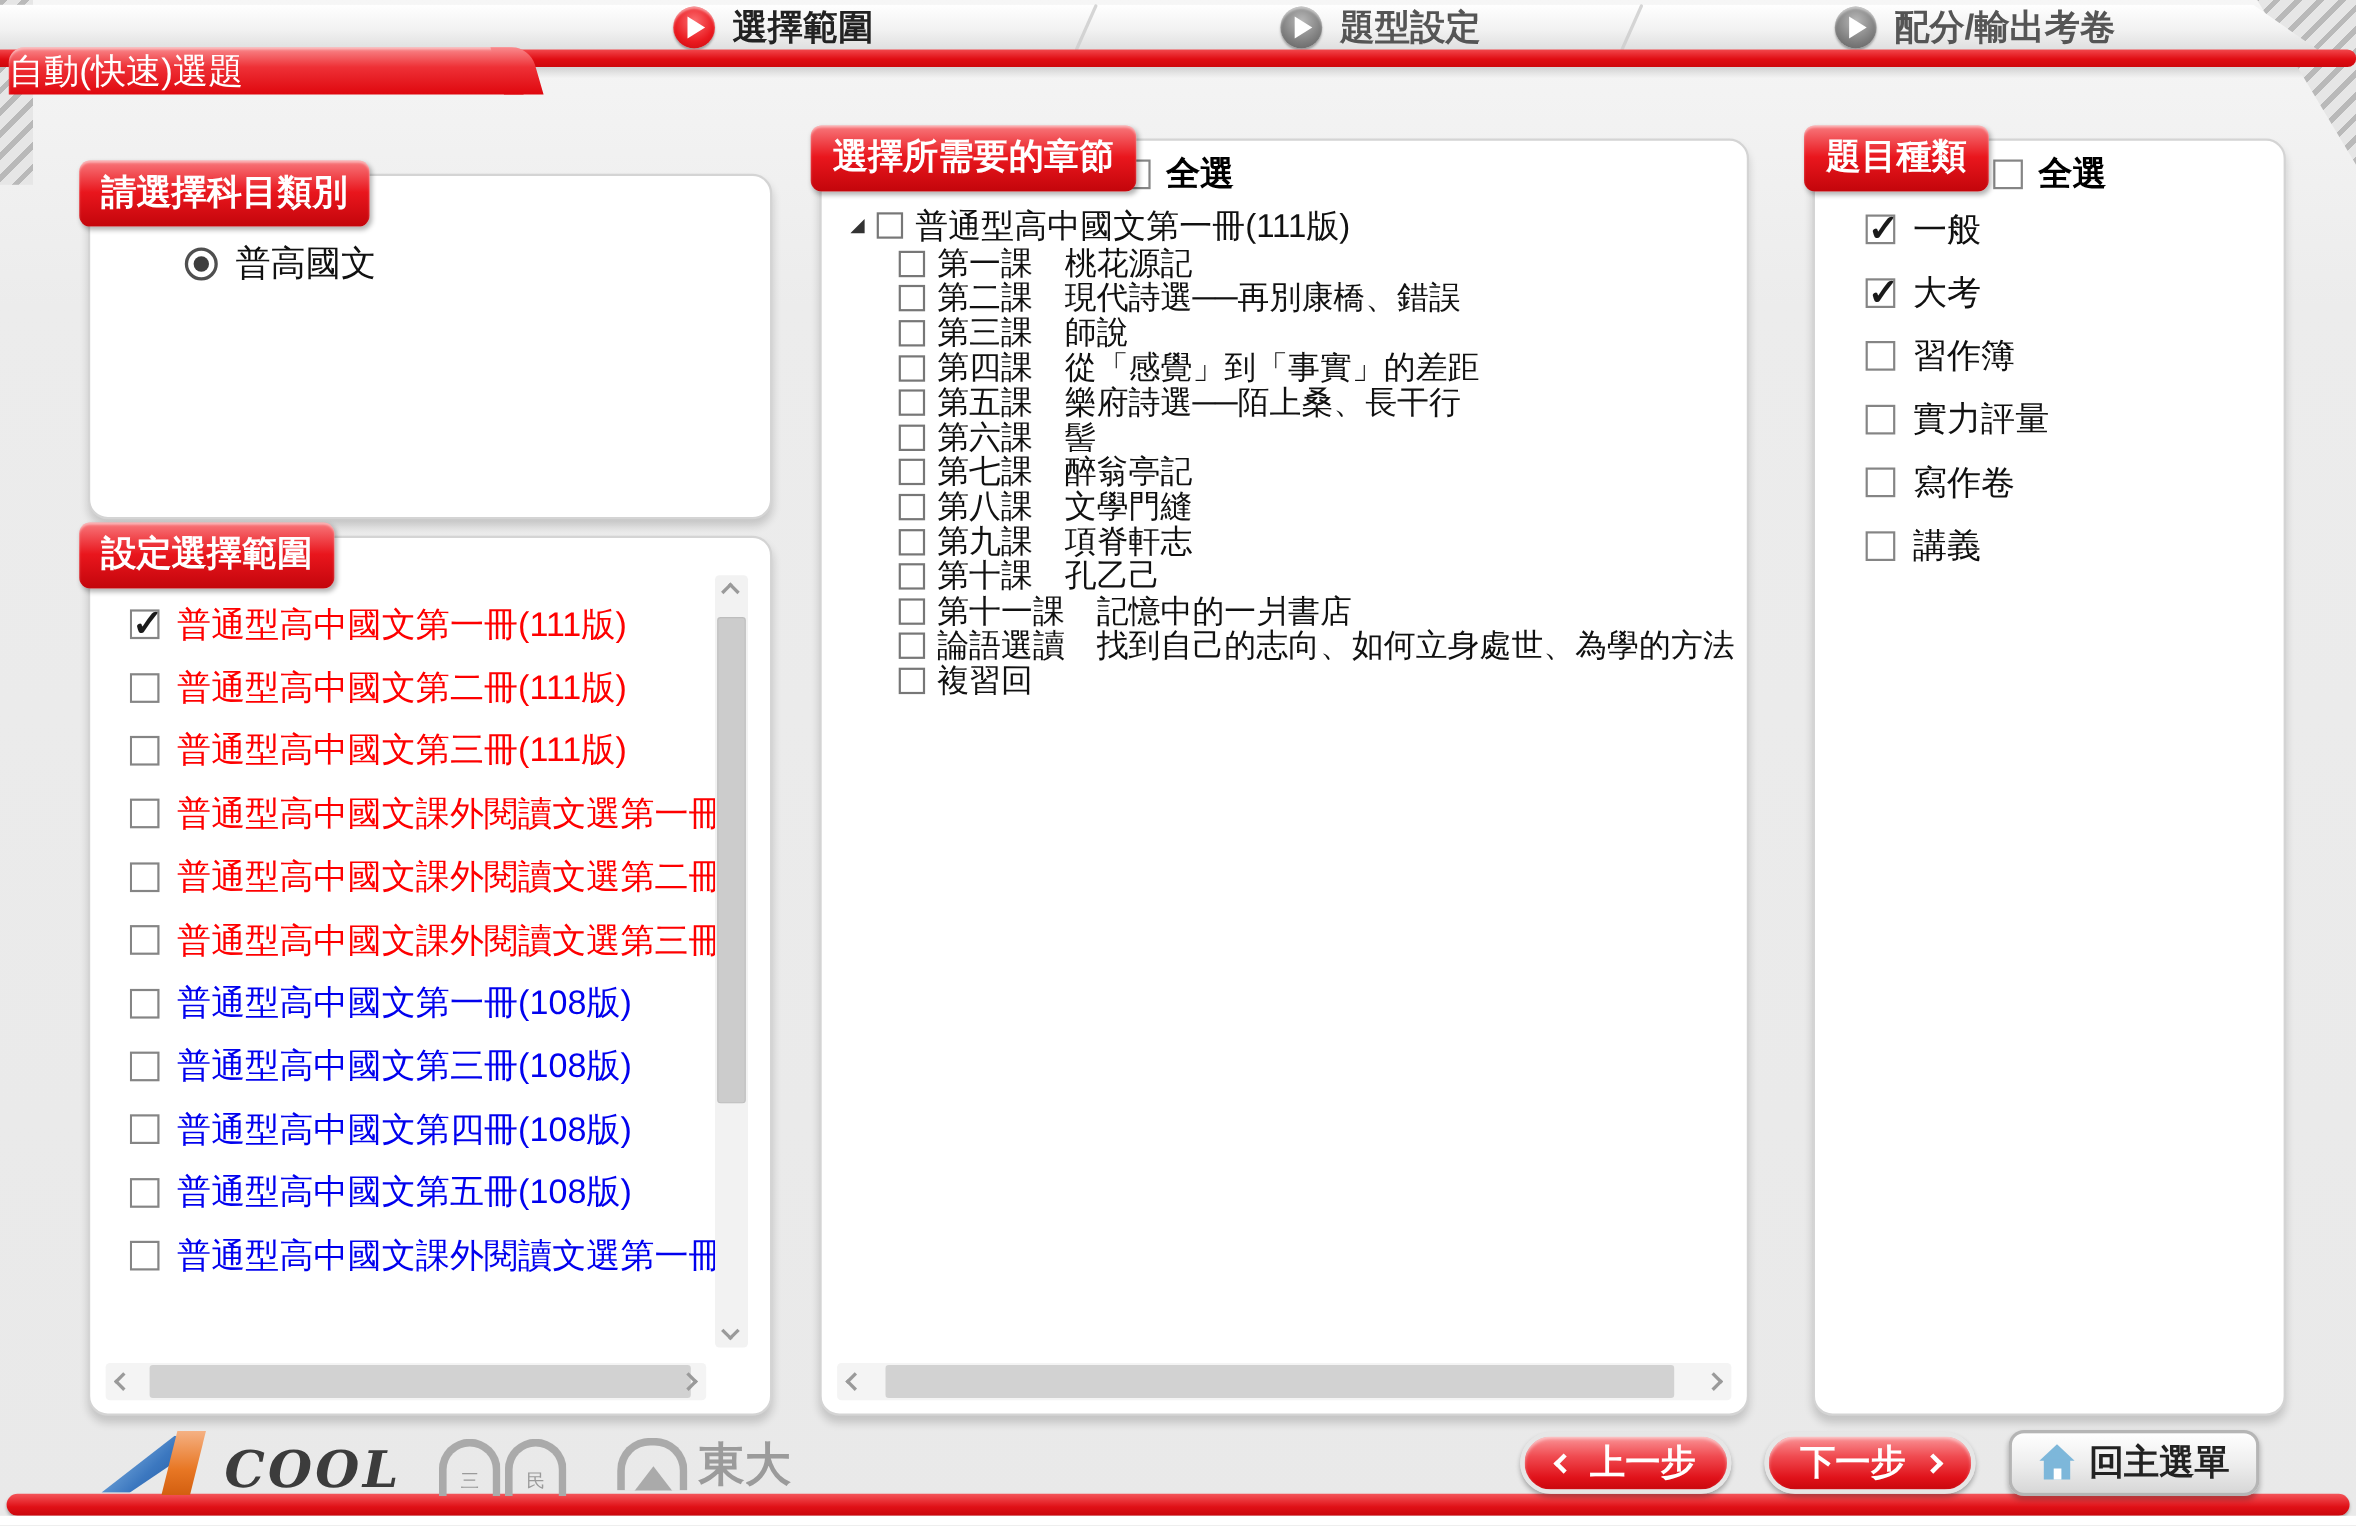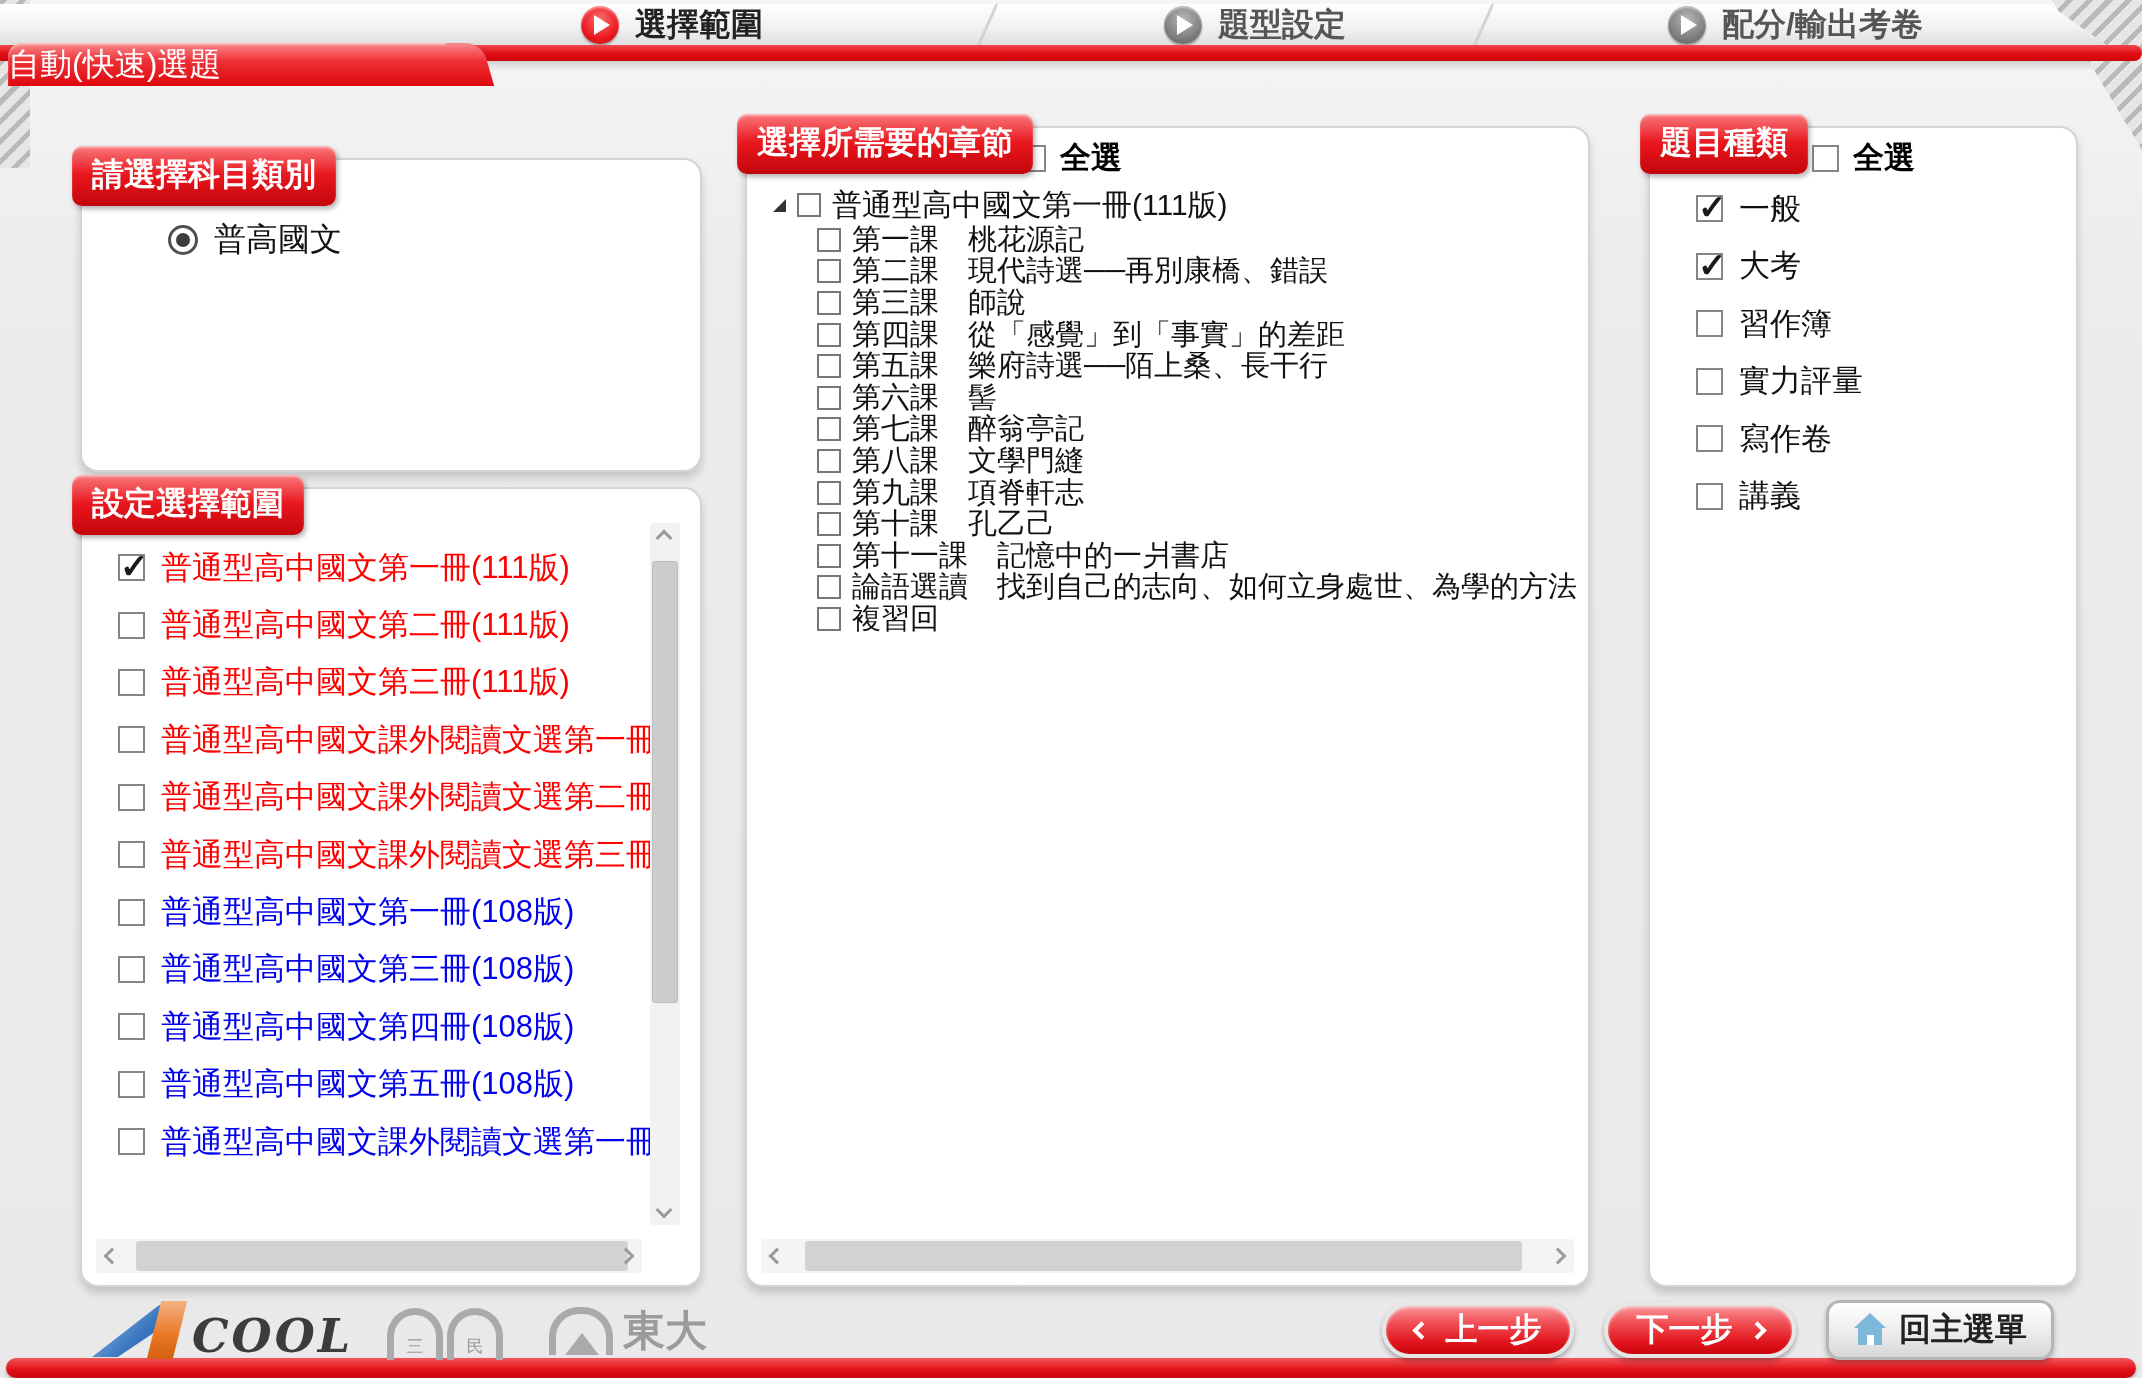--- a/index.html
+++ b/index.html
@@ -30,21 +30,21 @@
                 transform:skewX(16deg); border-radius:0 16px 0 0; z-index:-1; }
   .tab { position:absolute; top:4px; height:42px; display:flex; align-items:center; gap:16px;
          font-weight:bold; font-size:32px; color:#555; }
   .tab .play { width:38px; height:38px; border-radius:50%; position:relative; flex:0 0 auto;
                box-shadow:0 2px 2px rgba(0,0,0,.3), inset 0 2px 2px rgba(255,255,255,.5); }
   .play.red  { background:radial-gradient(circle at 50% 35%,#fb6d70 0%,#ea1a20 60%,#c40archive 100%);
                background:radial-gradient(circle at 50% 35%,#fb6d70 0%,#ea1a20 60%,#c4070c 100%); }
   .play.gray { background:radial-gradient(circle at 50% 35%,#b9b9b9 0%,#7f7f7f 60%,#5c5c5c 100%); }
   .play::after { content:""; position:absolute; left:13px; top:9px; width:0; height:0;
                  border-left:16px solid #fff; border-top:10px solid transparent; border-bottom:10px solid transparent; }
-  .tab2 { left:581px; color:#222; }
+  .tab2 { left:612px; color:#222; }
   .tab3 { left:1164px; }
   .tab4 { left:1668px; }
   .redbar-top { position:absolute; left:0; top:45px; width:2142px; height:16px;
                 background:linear-gradient(180deg,#f2474c 0%,#e00d13 55%,#d40archive 100%);
                 background:linear-gradient(180deg,#f2474c 0%,#e00d13 55%,#cd070c 100%); border-radius:0 10px 10px 0; }
   .bar-shadow { position:absolute; left:0; top:61px; width:2142px; height:10px;
                 background:linear-gradient(180deg,rgba(0,0,0,.14),rgba(0,0,0,0)); }
 
   
   .panel { position:absolute; background:#fff; border:2px solid #d4d4d4; border-radius:18px;
@@ -109,21 +109,21 @@
   .expander { width:0; height:0; border-bottom:13px solid #333; border-left:13px solid transparent; flex:0 0 auto; }
   .tree-children { margin-left:44px; }
   .tree-row { display:flex; align-items:center; gap:11px; height:31.6px; font-size:29px; color:#111; white-space:nowrap; }
 
   
   .types-list { position:absolute; left:46px; top:52px; right:20px; }
   .type-row { height:57.5px; display:flex; align-items:center; gap:16px; font-size:31px; color:#111; }
 
   
   .logos { position:absolute; left:92px; top:1296px; height:70px; display:flex; align-items:center; gap:34px; z-index:4; }
-  .logo-cool { display:flex; align-items:flex-end; gap:0; }
+  .logo-cool { display:flex; align-items:flex-end; gap:12px; }
   .swoosh { position:relative; width:100px; height:56px; }
   .swoosh .blue { position:absolute; left:0; bottom:2px; width:86px; height:52px;
       background:linear-gradient(135deg,#9cc8ec 0%,#3c78c0 55%,#1b4f97 100%);
       clip-path:polygon(0 100%,78% 0,100% 22%,30% 100%); }
   .swoosh .orange { position:absolute; left:62px; bottom:0px; width:26px; height:58px;
       background:linear-gradient(180deg,#f5b183,#e87724 60%,#d35f10); transform:skewX(-14deg); }
   .logo-cool .word { font-family:"DejaVu Serif","Liberation Serif",serif; font-style:italic; font-weight:bold;
       font-size:46px; color:#3c3c3c; letter-spacing:3px; line-height:1; }
   .logo-sanmin { position:relative; width:128px; height:58px; }
   .arch { position:absolute; bottom:0; width:56px; height:52px; border:7px solid #aaaaaa; border-bottom:none;

